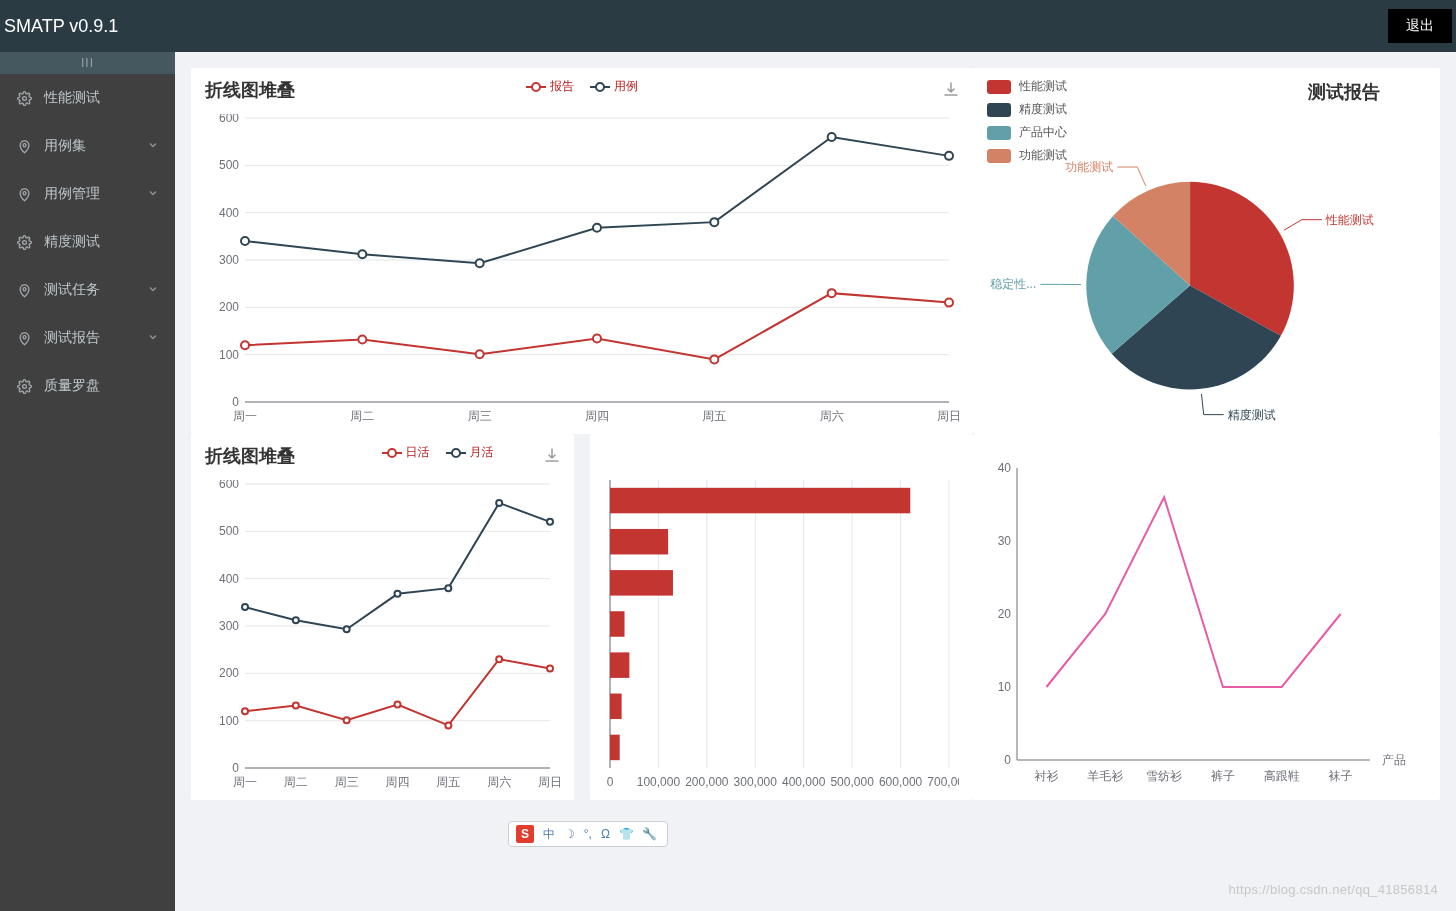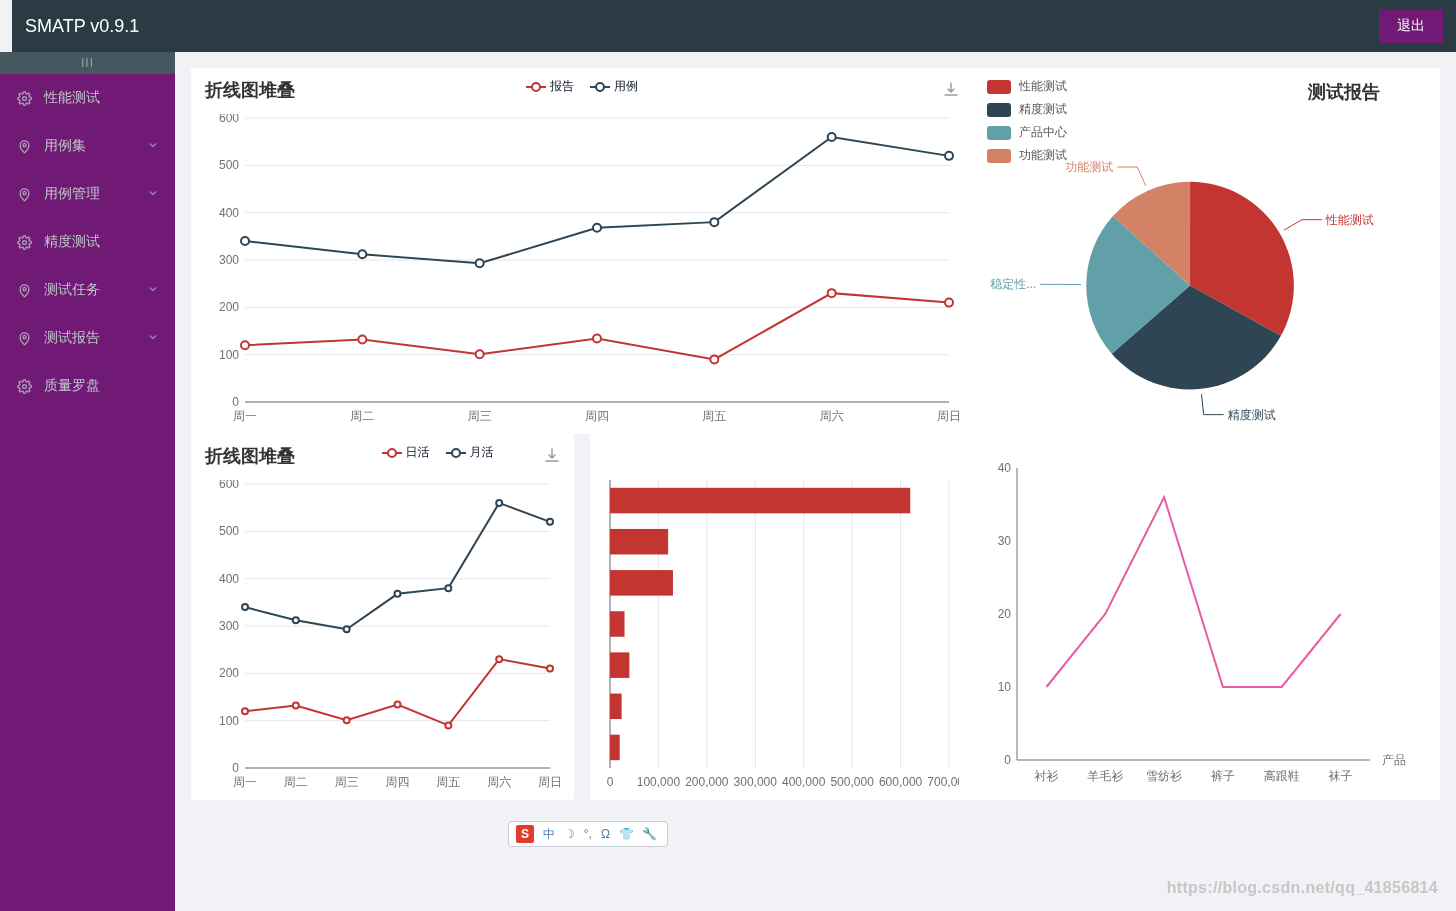--- a/index.html
+++ b/index.html
@@ -1,57 +1,57 @@
 <!DOCTYPE html>
 <html><head>
 <meta charset="utf-8">
 <style>
 * { box-sizing: border-box; margin: 0; padding: 0; }
 body { font-family: "Helvetica Neue", Arial, "Microsoft YaHei", sans-serif; background: #f0f2f5; color: #333; width: 1456px; height: 911px; overflow: hidden; position: relative; }
 
 
-.topbar { height: 52px; background: #2b3b43; display: flex; align-items: center; justify-content: space-between; padding: 0 13px; margin-left: 12px; }
+.topbar { height: 52px; background: #2b3b43; display: flex; align-items: center; justify-content: space-between; padding: 0 4px; }
 .brand { color: #fff; font-size: 18px; font-weight: 400; }
-.logout-btn { background: #701a75; color: #fff; border: none; padding: 8px 18px; border-radius: 0; font-size: 14px; cursor: pointer; }
-
-
-.sidebar { position: absolute; left: 0; top: 52px; width: 175px; height: 859px; background: #701a75; color: #bfc8cc; }
+.logout-btn { background: #000000; color: #fff; border: none; padding: 8px 18px; border-radius: 0; font-size: 14px; cursor: pointer; }
+
+
+.sidebar { position: absolute; left: 0; top: 52px; width: 175px; height: 859px; background: #404040; color: #bfc8cc; }
 .collapse-handle { height: 22px; background: #455860; display:flex; align-items:center; justify-content:center; cursor:pointer; font-size: 12px; color:#97a2a7; letter-spacing:1px; }
 .nav-item { display:flex; align-items:center; padding: 15px 16px; font-size: 14px; cursor: pointer; }
 .nav-item .ic { width: 16px; height:16px; margin-right: 12px; display:flex; align-items:center; justify-content:center; opacity:.8; }
 .nav-item .chev { margin-left:auto; opacity:.6; }
 
 
 .main { position:absolute; left:175px; top:52px; right:0; bottom:0; padding:16px; overflow:hidden; }
 .grid { display:grid; grid-template-columns: 782px 1fr; grid-template-rows: 366px 366px; height:100%; }
 .card { background:#fff; border-radius:2px; position:relative; padding:10px 14px; }
 .card-title { font-size:18px; font-weight:700; color:#333; }
 
 
 .row2-left { display:grid; grid-template-columns: 1fr 1fr; gap:16px; }
 
 
 .chart-area { position:absolute; inset: 46px 14px 10px 14px; }
 .chart-area-pie { position:absolute; inset: 10px 14px 10px 14px; }
 
 
-.top-legend { position:absolute; top:10px; left:0; right:0; display:flex; justify-content:center; gap:16px; font-size:12px; color:#0f172a;text-align:right; }
+.top-legend { position:absolute; top:10px; left:0; right:0; display:flex; justify-content:center; gap:16px; font-size:12px; color:#b91c1c;text-align:right; }
 .legend-item { display:flex; align-items:center; gap:4px; cursor:pointer;}
 .leg-circle { width:20px; display:flex; align-items:center; justify-content:center; }
 .leg-circle svg { display:block; }
 
 .dl-icon { position:absolute; top:14px; right:14px; cursor:pointer; opacity:.65; }
 
 .pie-legend { position:absolute; top:10px; left:14px; font-size:12px; color:#555; }
 .pie-legend .row { display:flex; align-items:center; gap:8px; margin-bottom:6px; cursor:pointer;}
 .pie-legend .sw { width:24px; height:14px; border-radius:3px; }
 
 .pie-title { position:absolute; top:12px; right:60px; font-size:18px; font-weight:700; }
 
-.watermark { position:absolute; right:18px; bottom:14px; font-size:16px; color:#c7c7c7; letter-spacing:.3px;font-weight:bold;}
+.watermark { position:absolute; right:18px; bottom:14px; font-size:13px; color:#c7c7c7; letter-spacing:.3px;}
 
 
 .ime-bar { position:absolute; left:508px; bottom:64px; width:160px; height:26px; background:#fff; border:1px solid #c9cfd3; border-radius:4px; display:flex; align-items:center; gap:9px; padding:0 7px; font-size:12px; color:#4f7ea9;}
 .ime-s { width:18px;height:18px; background:#e23c2f; color:#fff; display:flex; align-items:center; justify-content:center; font-weight:700; font-size:12px; border-radius:2px;}
 
 text { font-family: Arial, "Microsoft YaHei", sans-serif; }
 .axis-label{ font-size:12px; fill:#6e7078;}
 .grid-line{ stroke:#e5e6eb; stroke-width:1;}
 .axis-line{ stroke:#6e7078; stroke-width:1;}
 </style>

